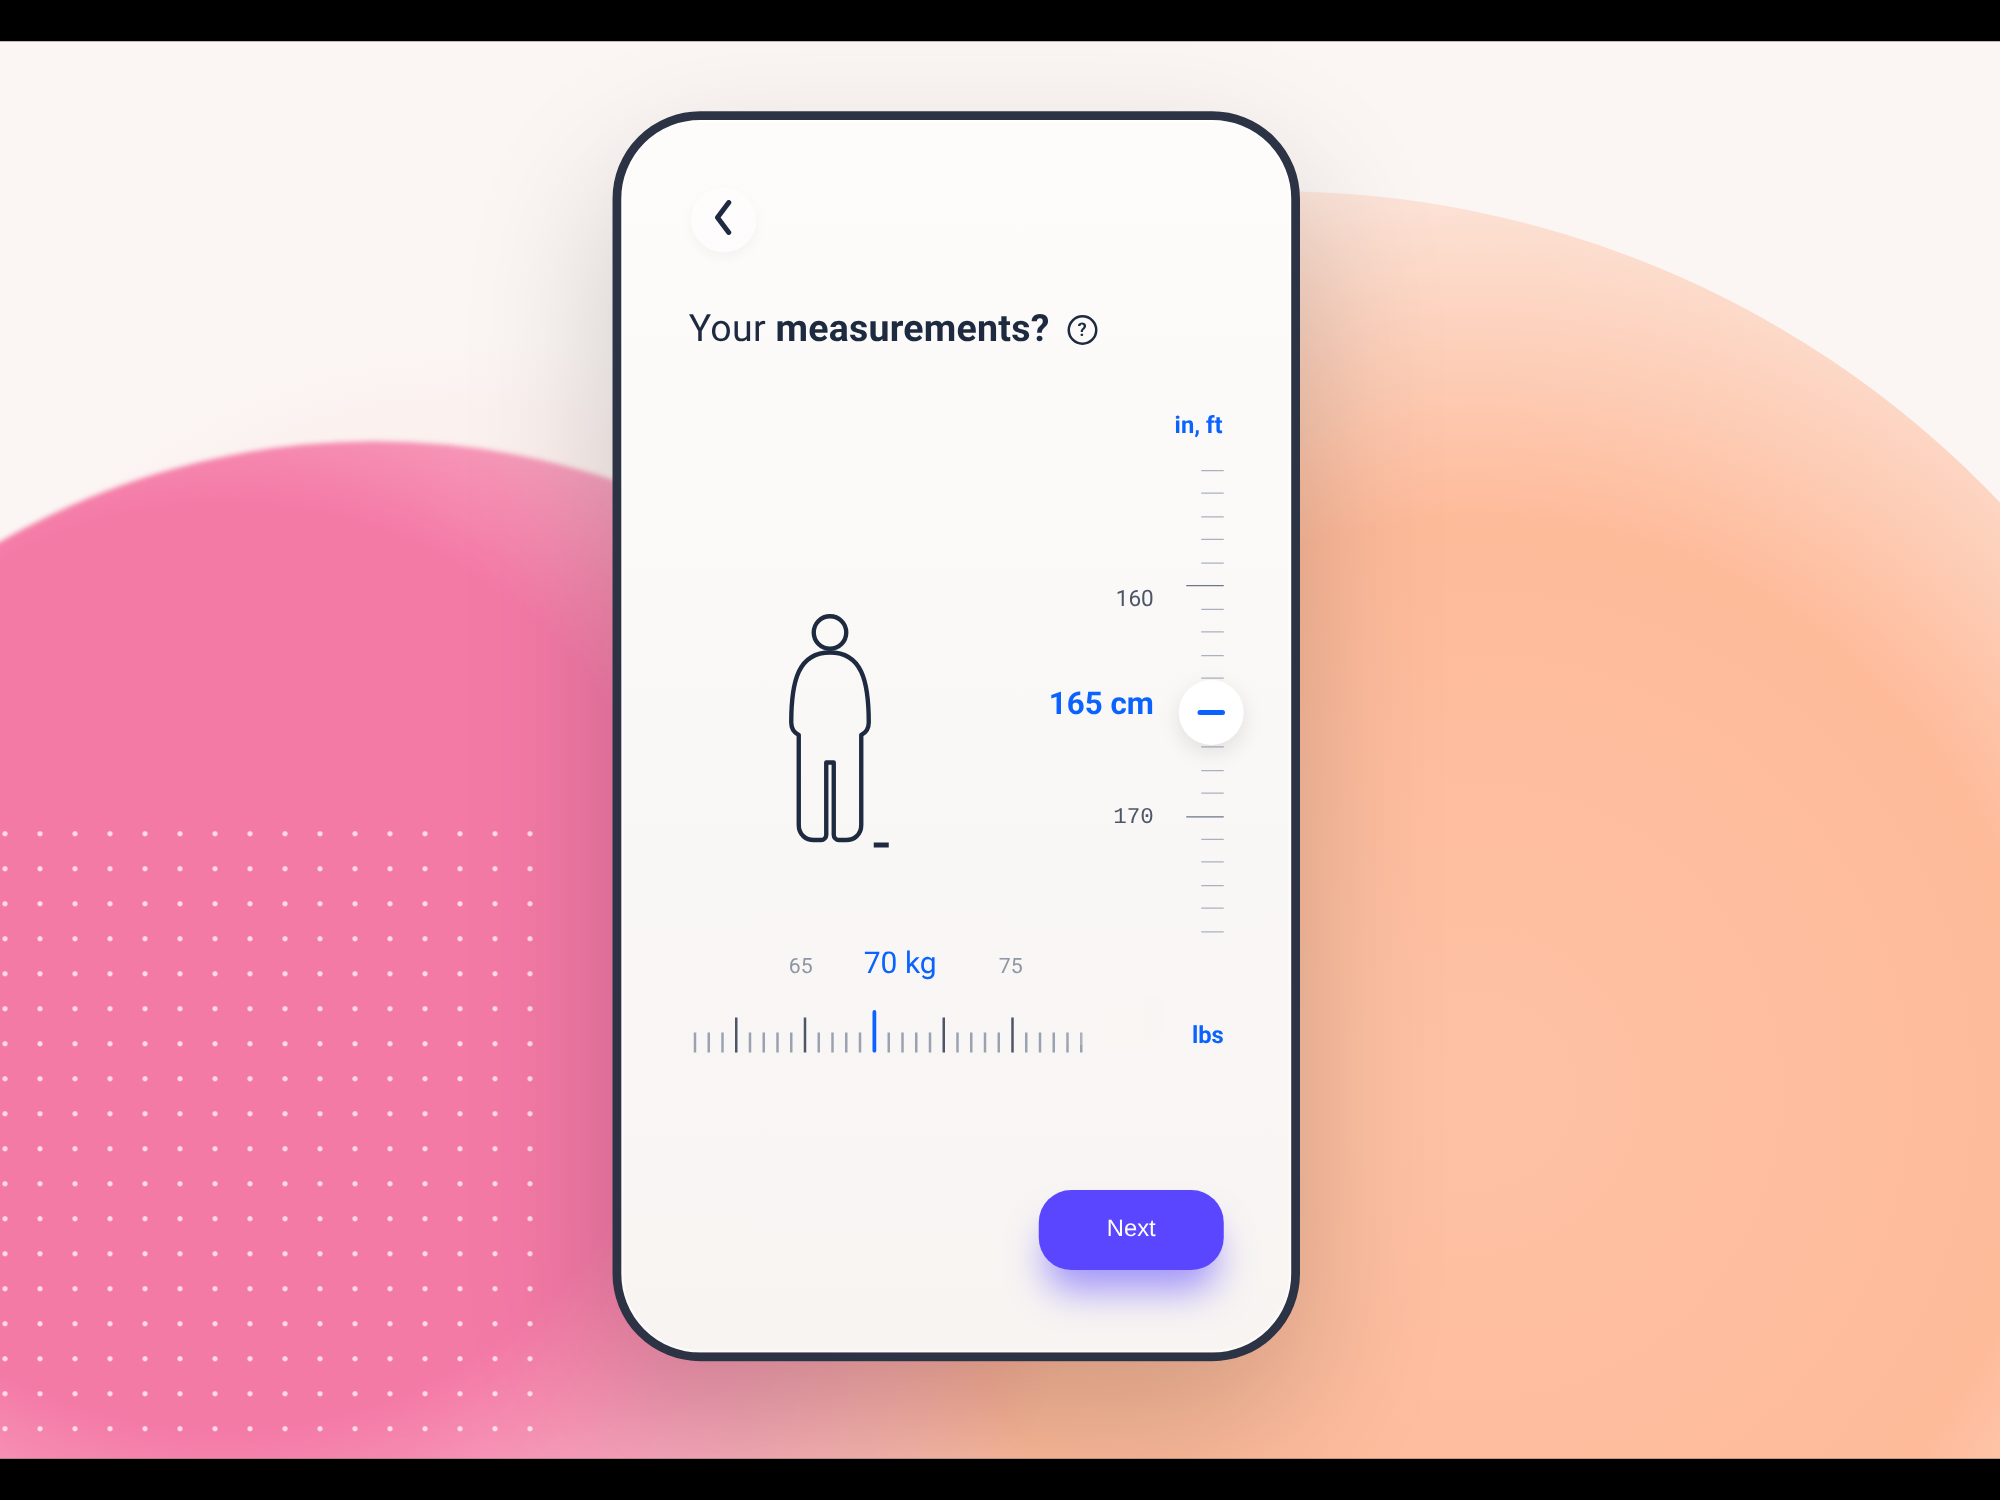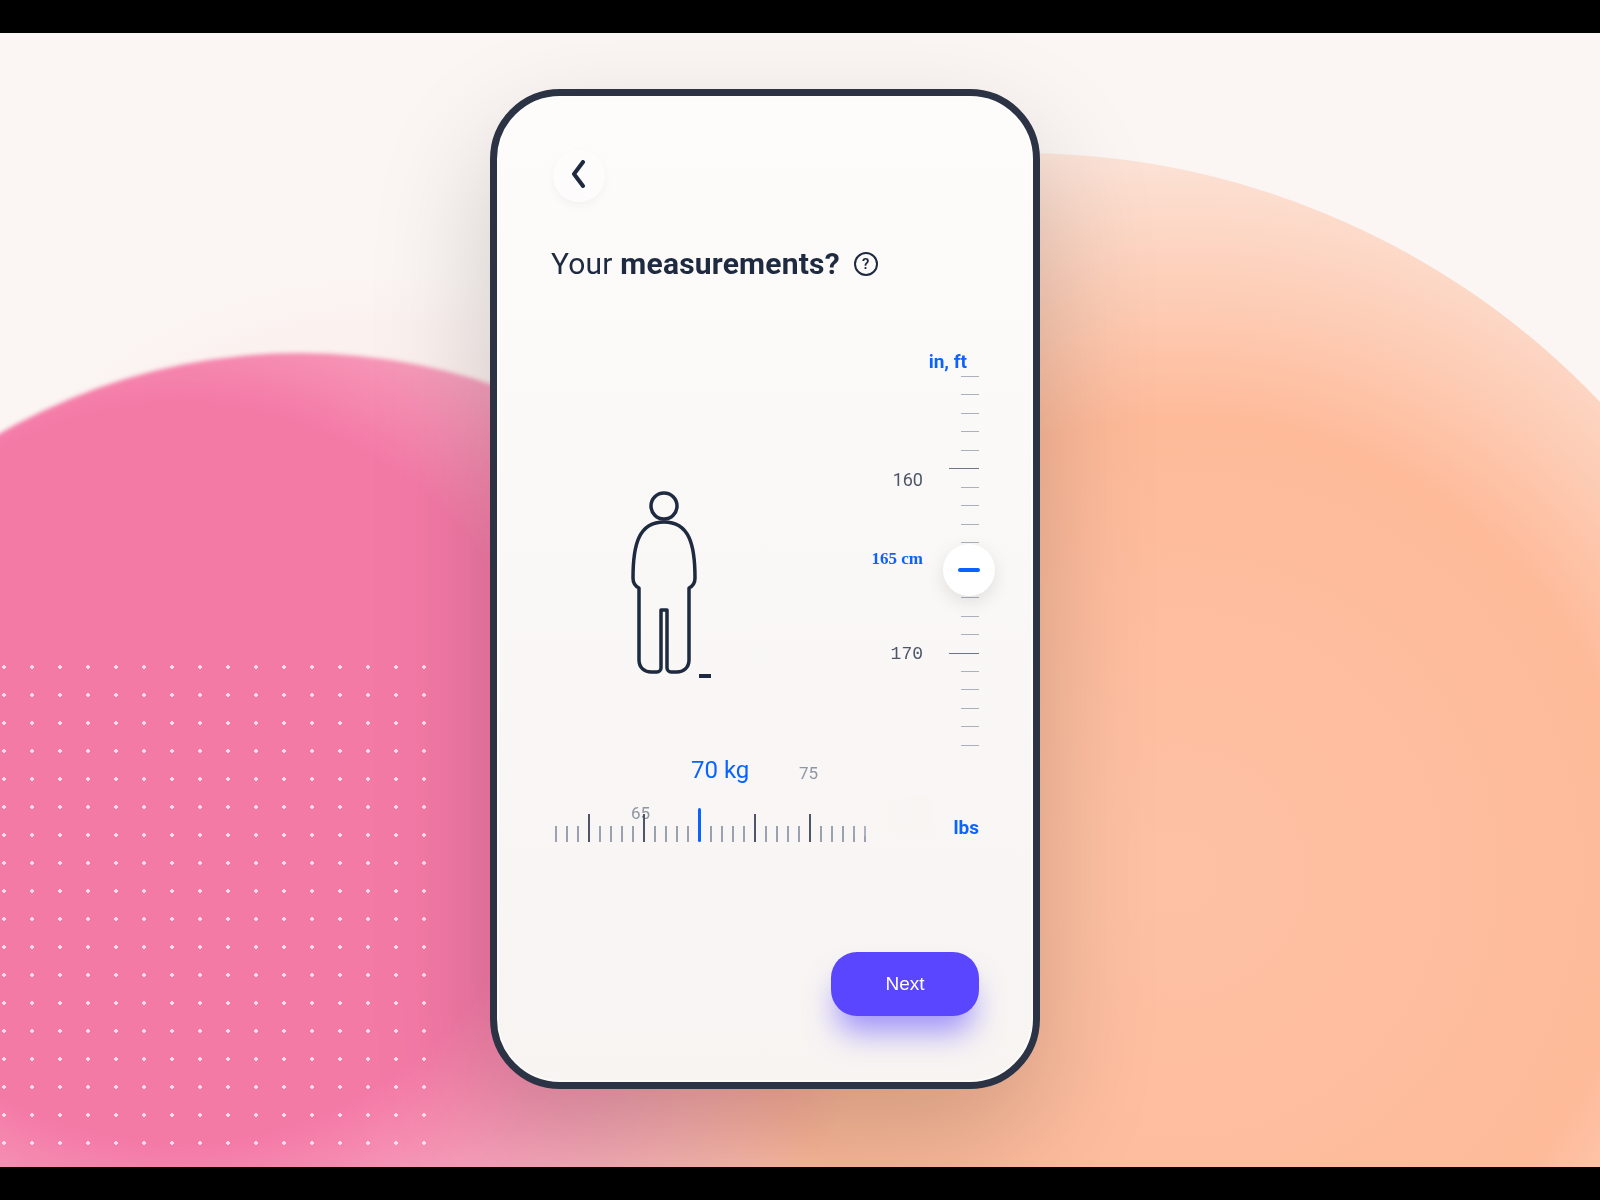--- a/index.html
+++ b/index.html
@@ -26,42 +26,42 @@
   .back-btn { width: 52px; height: 52px; border-radius: 50%; display: flex; align-items: center; justify-content: center; cursor: pointer; margin-bottom: 44px; margin-left: 2px; box-shadow: 0 4px 10px rgba(0,0,0,0.04); background: rgba(255,255,255,0.4); }
   .back-btn svg { width: 18px; height: 28px; }
 
   .title { font-size: 30px; color: #1e2a40; font-weight: 400; letter-spacing: 0.2px; }
   .title b { font-weight: 700; }
   .title-row { display: flex; align-items: center; gap: 14px; }
   .help-icon { width: 24px; height: 24px; border: 2px solid #1e2a40; border-radius: 50%; display: inline-flex; align-items: center; justify-content: center; font-size: 15px; color: #1e2a40; font-weight: 600; cursor: pointer; }
 
   .instr { margin-top: 36px; font-size: 18px; line-height: 1.55; color: #8e96a4; max-width: 240px; }
 
-  .unit-height-toggle { position: absolute; right: 66px; top: 232px; color: #0b63ff; font-weight: 700; font-size: 19px; cursor: pointer; margin-top: 22px; }
+  .unit-height-toggle { position: absolute; right: 55px; top: 232px; color: #0b63ff; font-weight: 700; font-size: 19px; cursor: pointer; }
 
   
   .body-area { position: absolute; top: 380px; left: 54px; right: 54px; height: 300px; }
 
   .figure { position: absolute; left: 58px; top: 14px; }
 
   .height-scale { position: absolute; right: 0; top: -100px; width: 140px; height: 370px; }
   .ticks-v { position: absolute; right: 0; top: 0; bottom: 0; width: 44px; display: flex; flex-direction: column; justify-content: space-between; }
   .tick-v { height: 1px; width: 18px; background: #aab1be; align-self: flex-end; }
   .tick-v.major { width: 30px; background: #6d7787; }
   .label-v { position: absolute; right: 56px; font-size: 18px; color: #4d5668; }
   .label-160 { top: 93px; }
   .label-170 { top: 268px; font-family: Liberation Mono, monospace; }
-  .current-h { position: absolute; right: 56px; top: 173px; font-size: 17px; font-weight: 700; color: #0b63ff; white-space: nowrap; font-family: Liberation Serif, serif; }
+  .current-h { position: absolute; right: 56px; top: 173px; font-size: 25px; font-weight: 700; color: #0b63ff; white-space: nowrap; }
   .handle-h { position: absolute; right: -16px; top: 168px; width: 52px; height: 52px; border-radius: 50%; background: #fff; box-shadow: 0 6px 18px rgba(0,0,0,0.1); display: flex; align-items: center; justify-content: center; cursor: grab; }
   .handle-h .bar { width: 22px; height: 4px; border-radius: 2px; background: #0b63ff; }
 
   
   .weight-area { position: absolute; left: 54px; right: 54px; top: 660px; height: 120px; }
   .w-labels { position: relative; height: 32px; margin-left: 26px; }
-  .w-prev { position: absolute; left: 54px; top: 7px; font-size: 17px; color: #8e96a4; margin-top: 40px; }
+  .w-prev { position: absolute; left: 54px; top: 7px; font-size: 17px; color: #8e96a4; }
   .w-cur  { position: absolute; left: 114px; top: 0; font-size: 24px; font-weight: 400; color: #0b63ff; }
   .w-next { position: absolute; left: 222px; top: 7px; font-size: 17px; color: #8e96a4; }
   .ticks-h { position: relative; margin-top: 14px; height: 40px; display: flex; align-items: flex-end; gap: 9px; margin-left: 4px; }
   .tick-h { width: 2px; height: 16px; background: #9aa2b1; }
   .tick-h.major { height: 28px; background: #4d5668; }
   .tick-h.sel { height: 34px; width: 3px; background: #0b63ff; border-radius: 2px; }
   .unit-weight-toggle { position: absolute; right: 0; top: 60px; color: #0b63ff; font-weight: 700; font-size: 19px; cursor: pointer; }
   .w-fade { position: absolute; right: 48px; top: 40px; width: 80px; height: 40px; background: linear-gradient(90deg, rgba(250,248,247,0) 0%, #f8f5f3 90%); pointer-events:none; }
 
   .next-btn { position: absolute; right: 54px; bottom: 66px; width: 148px; height: 64px; background: #5a46ff; color: #fff; border: none; border-radius: 26px; font-size: 19px; font-weight: 400; cursor: pointer; box-shadow: 0 22px 30px -6px rgba(90,70,255,0.55); }

